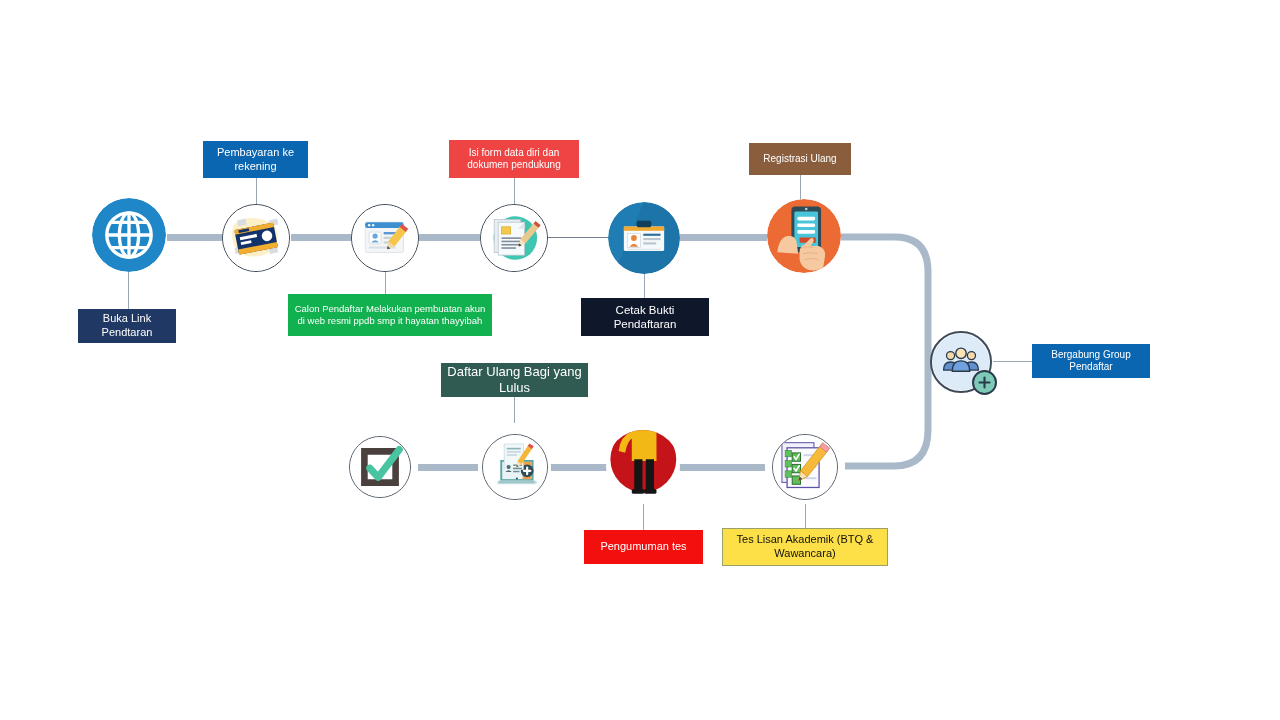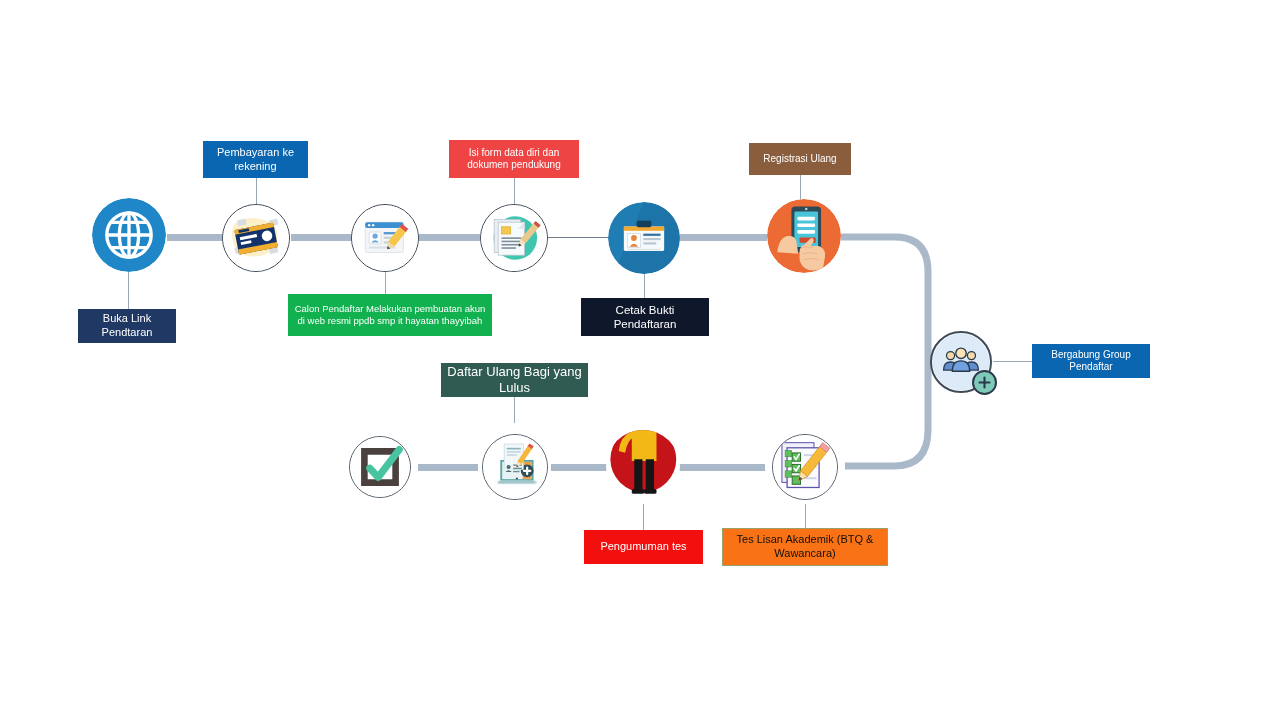--- a/index.html
+++ b/index.html
@@ -336,17 +336,17 @@
   </div>
 
   <div class="label" style="left:441px;top:363px;width:147px;height:34px;background:#2f5b52;font-size:13px;justify-content:flex-end;">
     <span>Daftar Ulang Bagi yang Lulus</span>
   </div>
 
   <div class="label" style="left:584px;top:530px;width:119px;height:34px;background:#f40f0f;font-size:11px;">
     <span>Pengumuman  tes</span>
   </div>
 
-  <div class="label" style="left:722px;top:528px;width:166px;height:38px;background:#f97316;border:1px solid #9aa06a;color:#111111;font-size:11px;">
+  <div class="label" style="left:722px;top:528px;width:166px;height:38px;background:#fde047;border:1px solid #9aa06a;color:#111111;font-size:11px;">
     <span>Tes Lisan Akademik (BTQ &amp; Wawancara)</span>
   </div>
 
 </div>
 
 </body></html>

